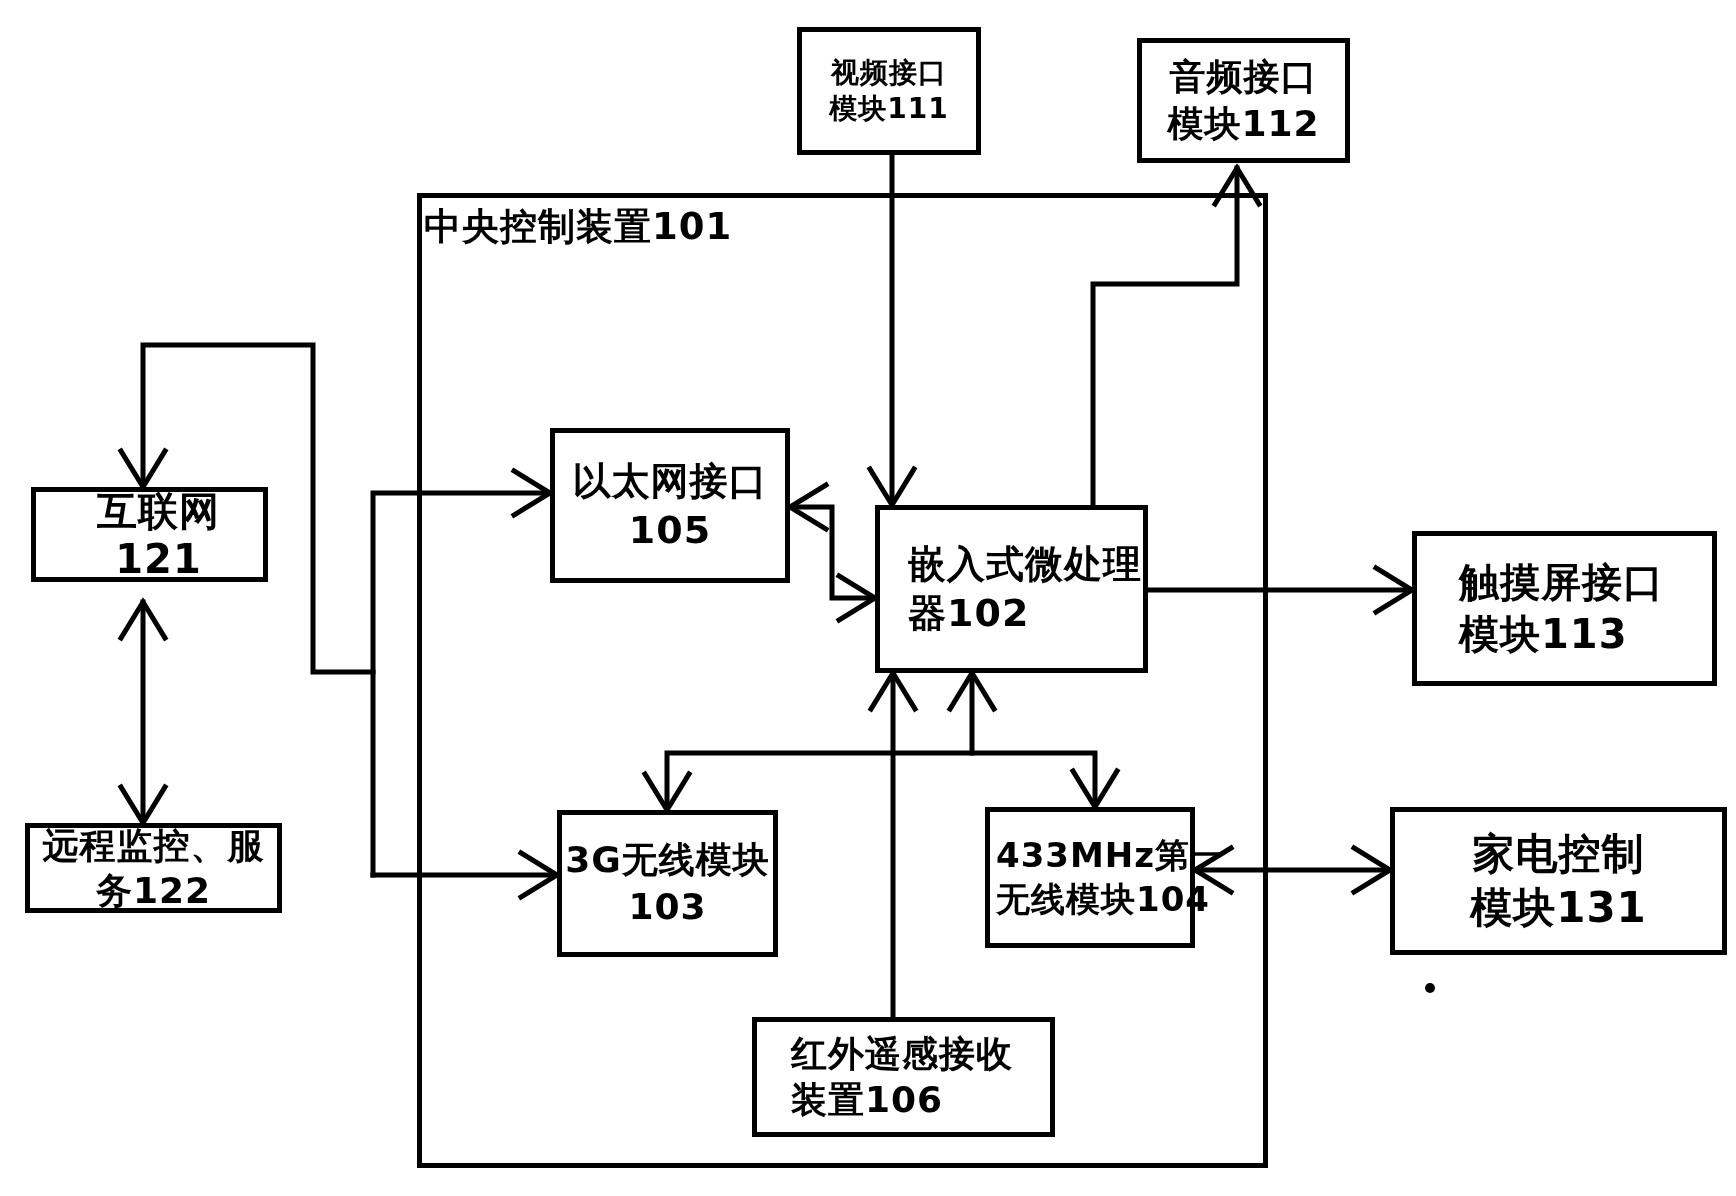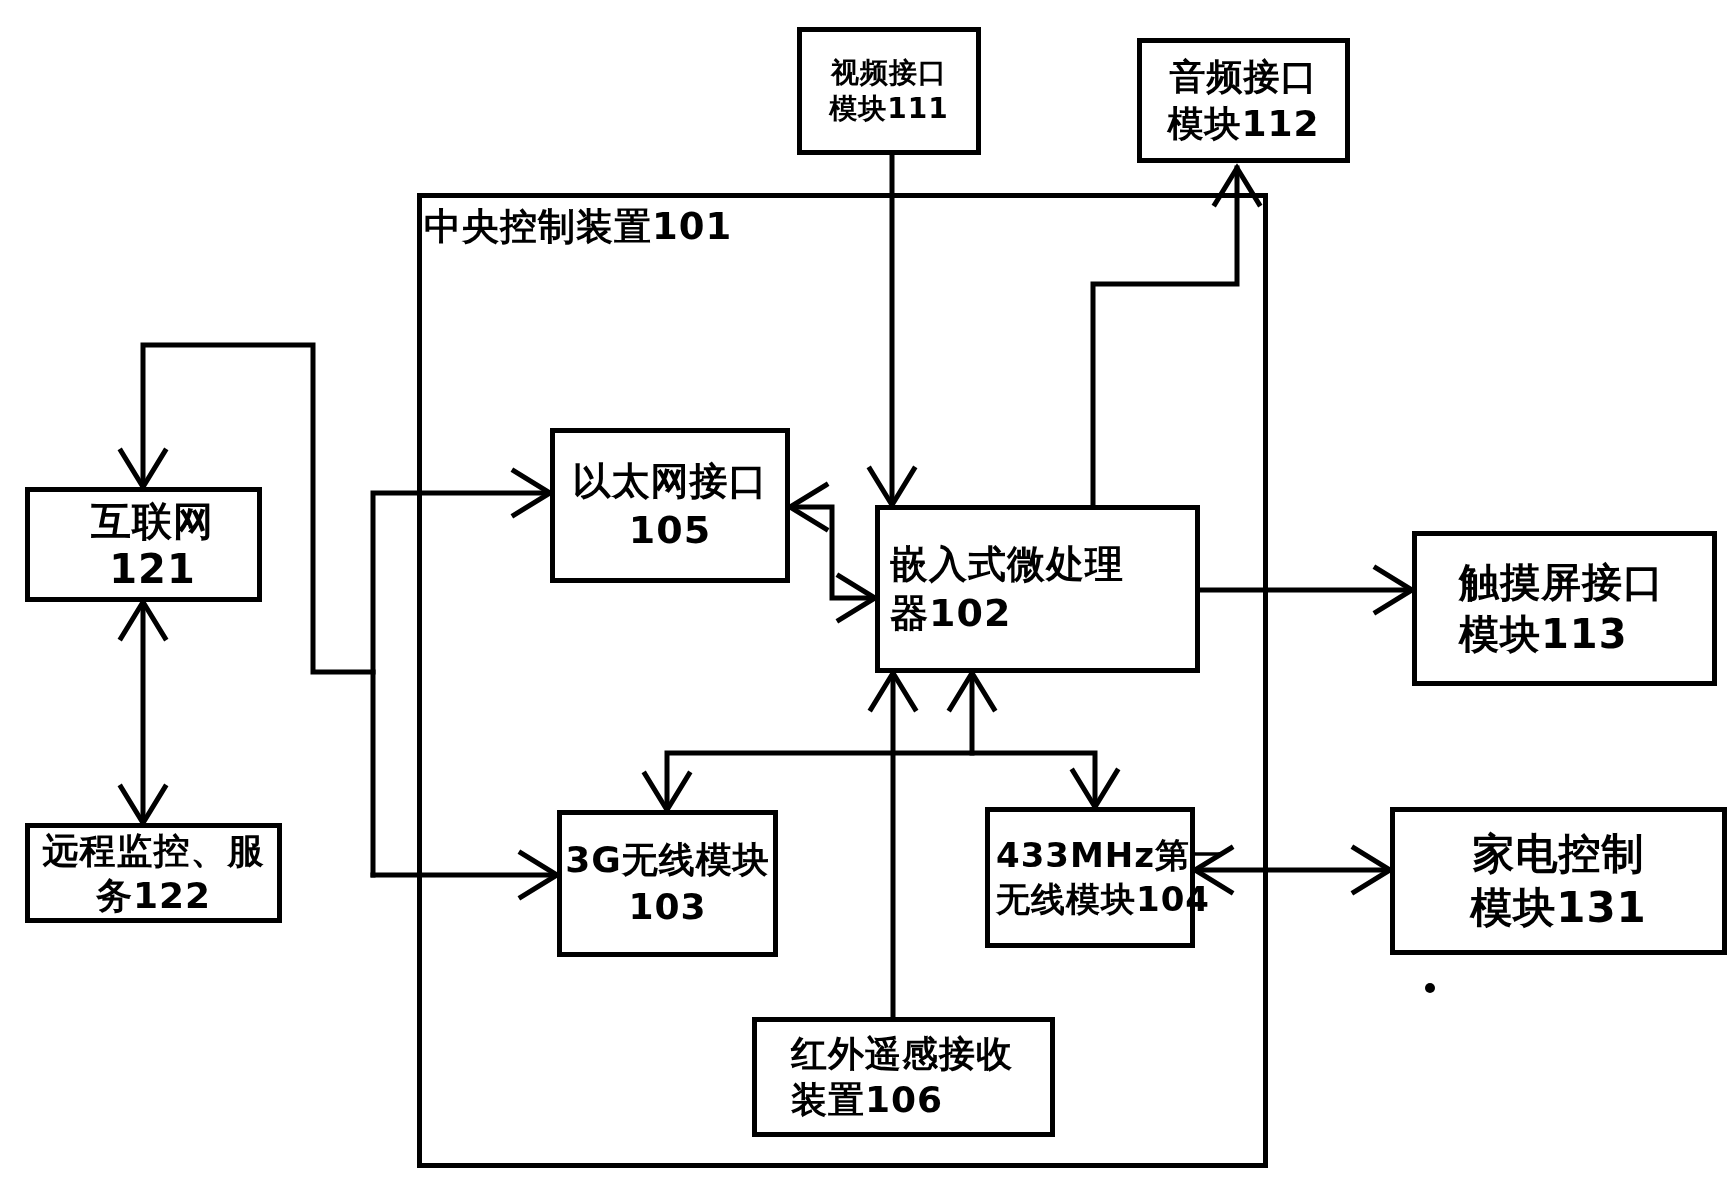--- a/index.html
+++ b/index.html
@@ -77,46 +77,46 @@
   <div class="node" style="left:1137px;top:38px;width:213px;height:125px;font-size:36px;">
     <div>音频接口</div>
     <div>模块112</div>
   </div>
 
   <div class="node" style="left:550px;top:428px;width:240px;height:155px;">
     <div>以太网接口</div>
     <div>105</div>
   </div>
 
-  <div class="node la" style="left:875px;top:505px;width:325px;height:168px;padding-left:10px;">
+  <div class="node la" style="left:875px;top:505px;width:273px;height:168px;padding-left:28px;">
     <div>嵌入式微处理</div>
     <div>器102</div>
   </div>
 
   <div class="node" style="left:557px;top:810px;width:221px;height:147px;font-size:36px;">
     <div>3G无线模块</div>
     <div>103</div>
   </div>
 
   <div class="node la" style="left:985px;top:807px;width:210px;height:141px;padding-left:6px;font-size:34px;">
     <div>433MHz第一</div>
     <div>无线模块104</div>
   </div>
 
   <div class="node la" style="left:752px;top:1017px;width:303px;height:120px;padding-left:34px;font-size:36px;">
     <div>红外遥感接收</div>
     <div>装置106</div>
   </div>
 
-  <div class="node" style="left:25px;top:487px;width:237px;height:115px;font-size:40px;line-height:1.2;padding-left:18px;">
+  <div class="node" style="left:31px;top:487px;width:237px;height:95px;font-size:40px;line-height:1.2;padding-left:18px;">
     <div>互联网</div>
     <div>121</div>
   </div>
 
-  <div class="node" style="left:25px;top:823px;width:257px;height:100px;font-size:36px;line-height:1.25;">
+  <div class="node" style="left:25px;top:823px;width:257px;height:90px;font-size:36px;line-height:1.25;">
     <div>远程监控、服</div>
     <div>务122</div>
   </div>
 
   <div class="node la" style="left:1412px;top:513px;width:305px;height:155px;padding-left:42px;font-size:40px;margin-top:18px;">
     <div>触摸屏接口</div>
     <div>模块113</div>
   </div>
 
   <div class="node" style="left:1390px;top:807px;width:337px;height:148px;font-size:42px;">

